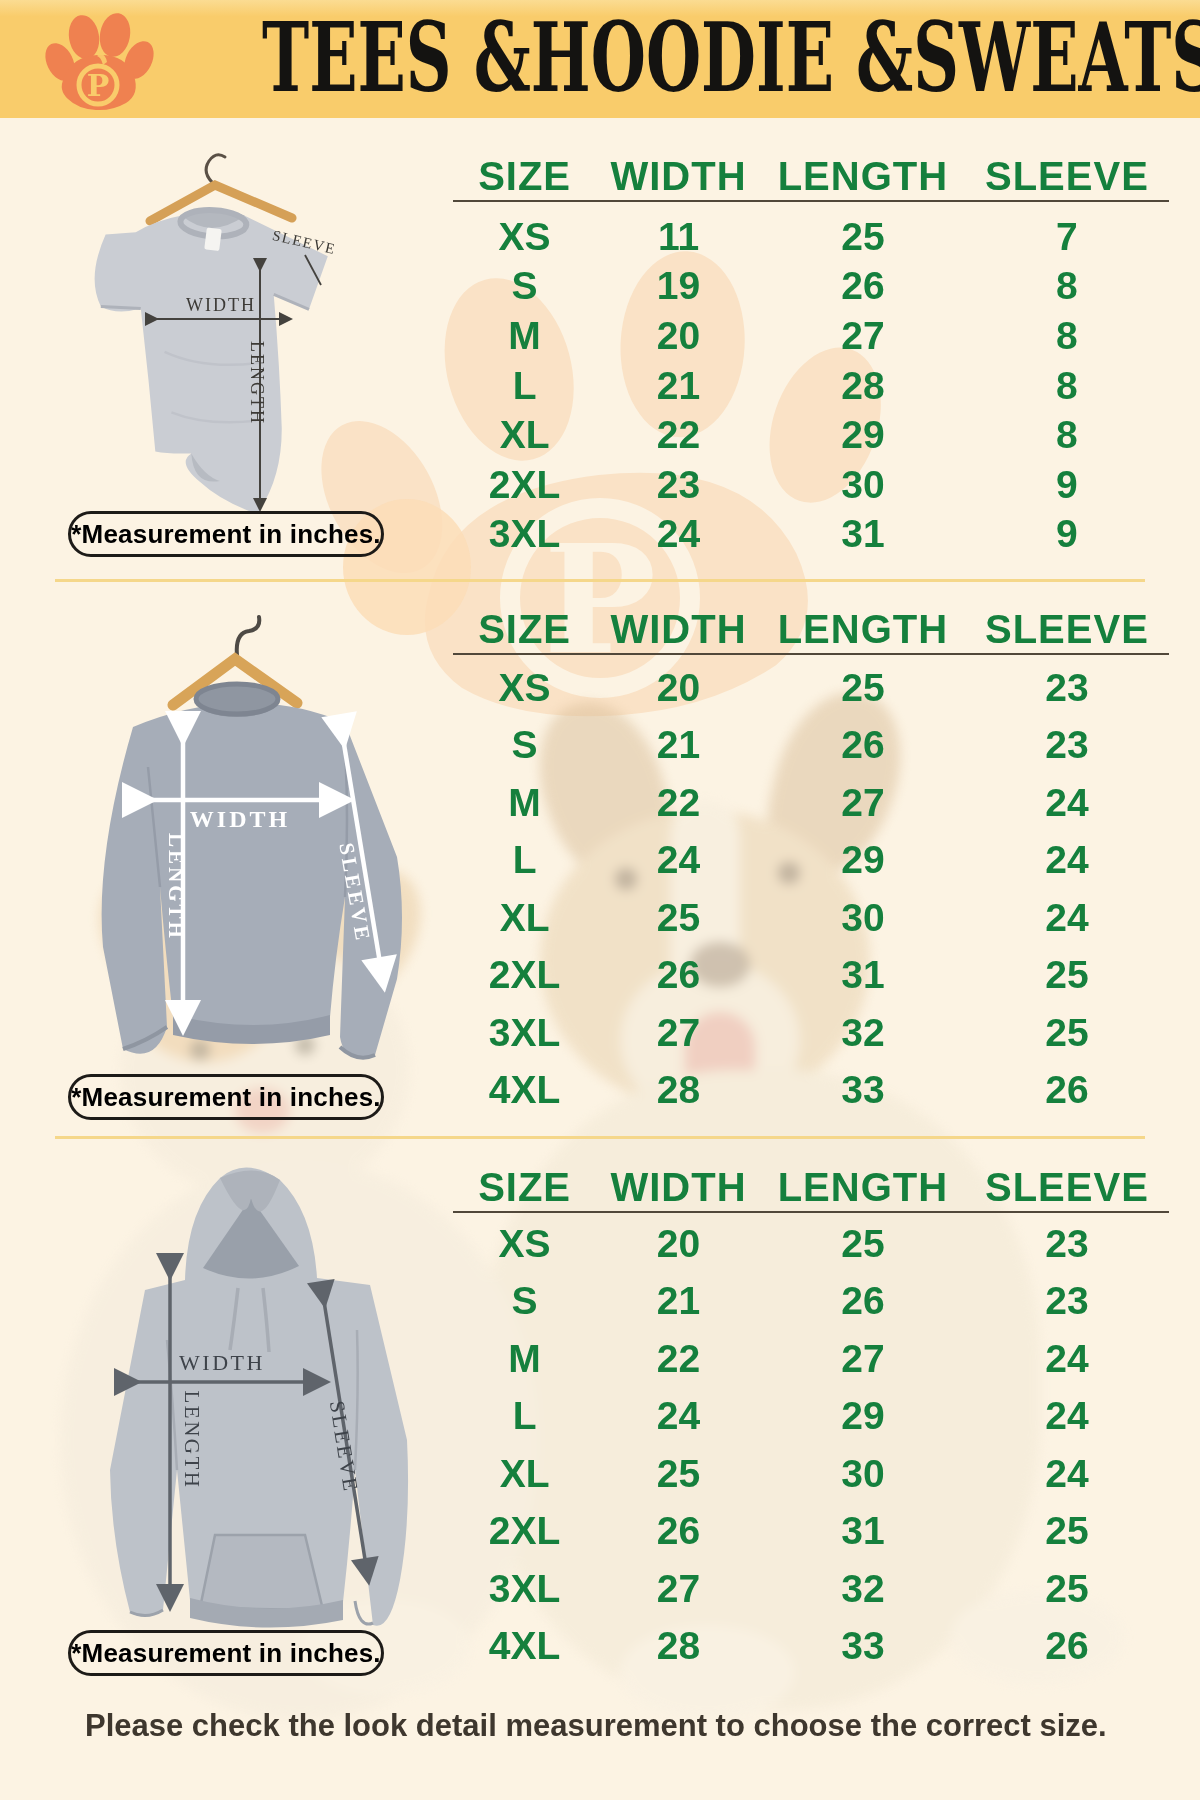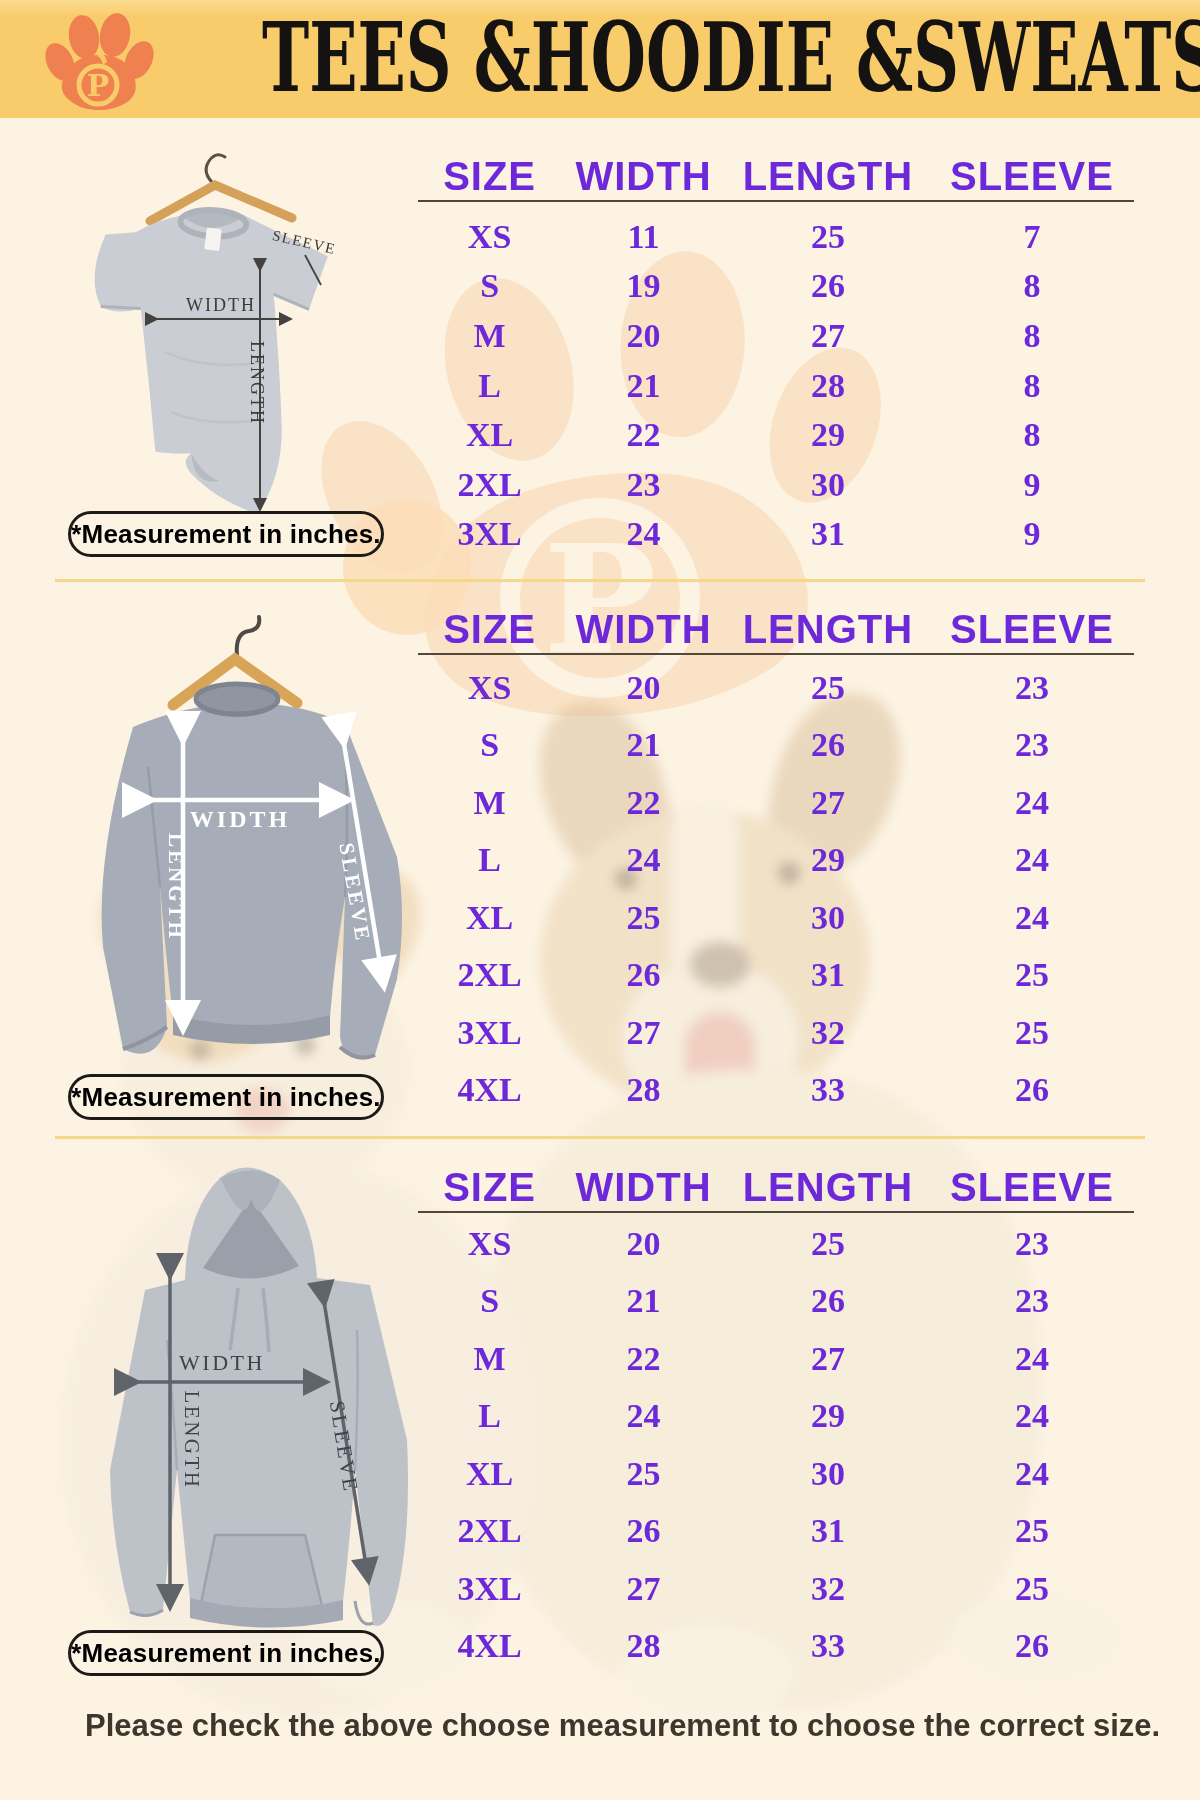--- a/index.html
+++ b/index.html
@@ -20,26 +20,26 @@
   
   .divider{position:absolute;left:55px;width:1090px;height:3px;background:#F5D78A;z-index:2;}
   
   .garment{position:absolute;z-index:3;}
   
   .note-pill{position:absolute;left:68px;width:310px;height:40px;z-index:4;
     border:3px solid #1D1B18;border-radius:28px;display:flex;align-items:center;
     justify-content:center;font-weight:700;font-size:26px;color:#000000;
     letter-spacing:.2px;background:transparent;}
   
-  .size-table{position:absolute;left:418px;width:716px;z-index:4;color:#6d28d9;}
+  .size-table{position:absolute;left:453px;width:716px;z-index:4;color:#15803d;}
   .thead{display:grid;grid-template-columns:20% 23% 28.5% 28.5%;height:48px;
     align-items:center;text-align:center;font-weight:700;font-size:40px;letter-spacing:1px;}
   .head-line{height:0;border-bottom:2px solid #51483A;}
   .tbody .tr{display:grid;grid-template-columns:20% 23% 28.5% 28.5%;
-    align-items:center;text-align:center;font-weight:700;font-size:34px;font-family:Liberation Serif, serif;}
+    align-items:center;text-align:center;font-weight:700;font-size:39px;}
   .t1 .tbody{padding-top:10px;} .t1 .tr{height:49.6px;}
   .t2 .tbody{padding-top:4px;}  .t2 .tr{height:57.5px;}
   .t3 .tbody{padding-top:2px;}  .t3 .tr{height:57.5px;}
   
   .footer{position:absolute;left:85px;top:1702px;width:1080px;z-index:4;
     font-weight:700;font-size:31px;line-height:48px;color:#3E372E;}
   svg text{user-select:none;}
 </style>
 </head>
 <body>
@@ -358,16 +358,16 @@
         <div class="tr">
           <div>4XL</div>
           <div>28</div>
           <div>33</div>
           <div>26</div>
         </div>
       </div>
     </div>
 
   <div class="footer">
-    <div>Please check the above choose measurement to choose the correct size.</div>
+    <div>Please check the look detail measurement to choose the correct size.</div>
   </div>
 
 </div>
 
 </body></html>

